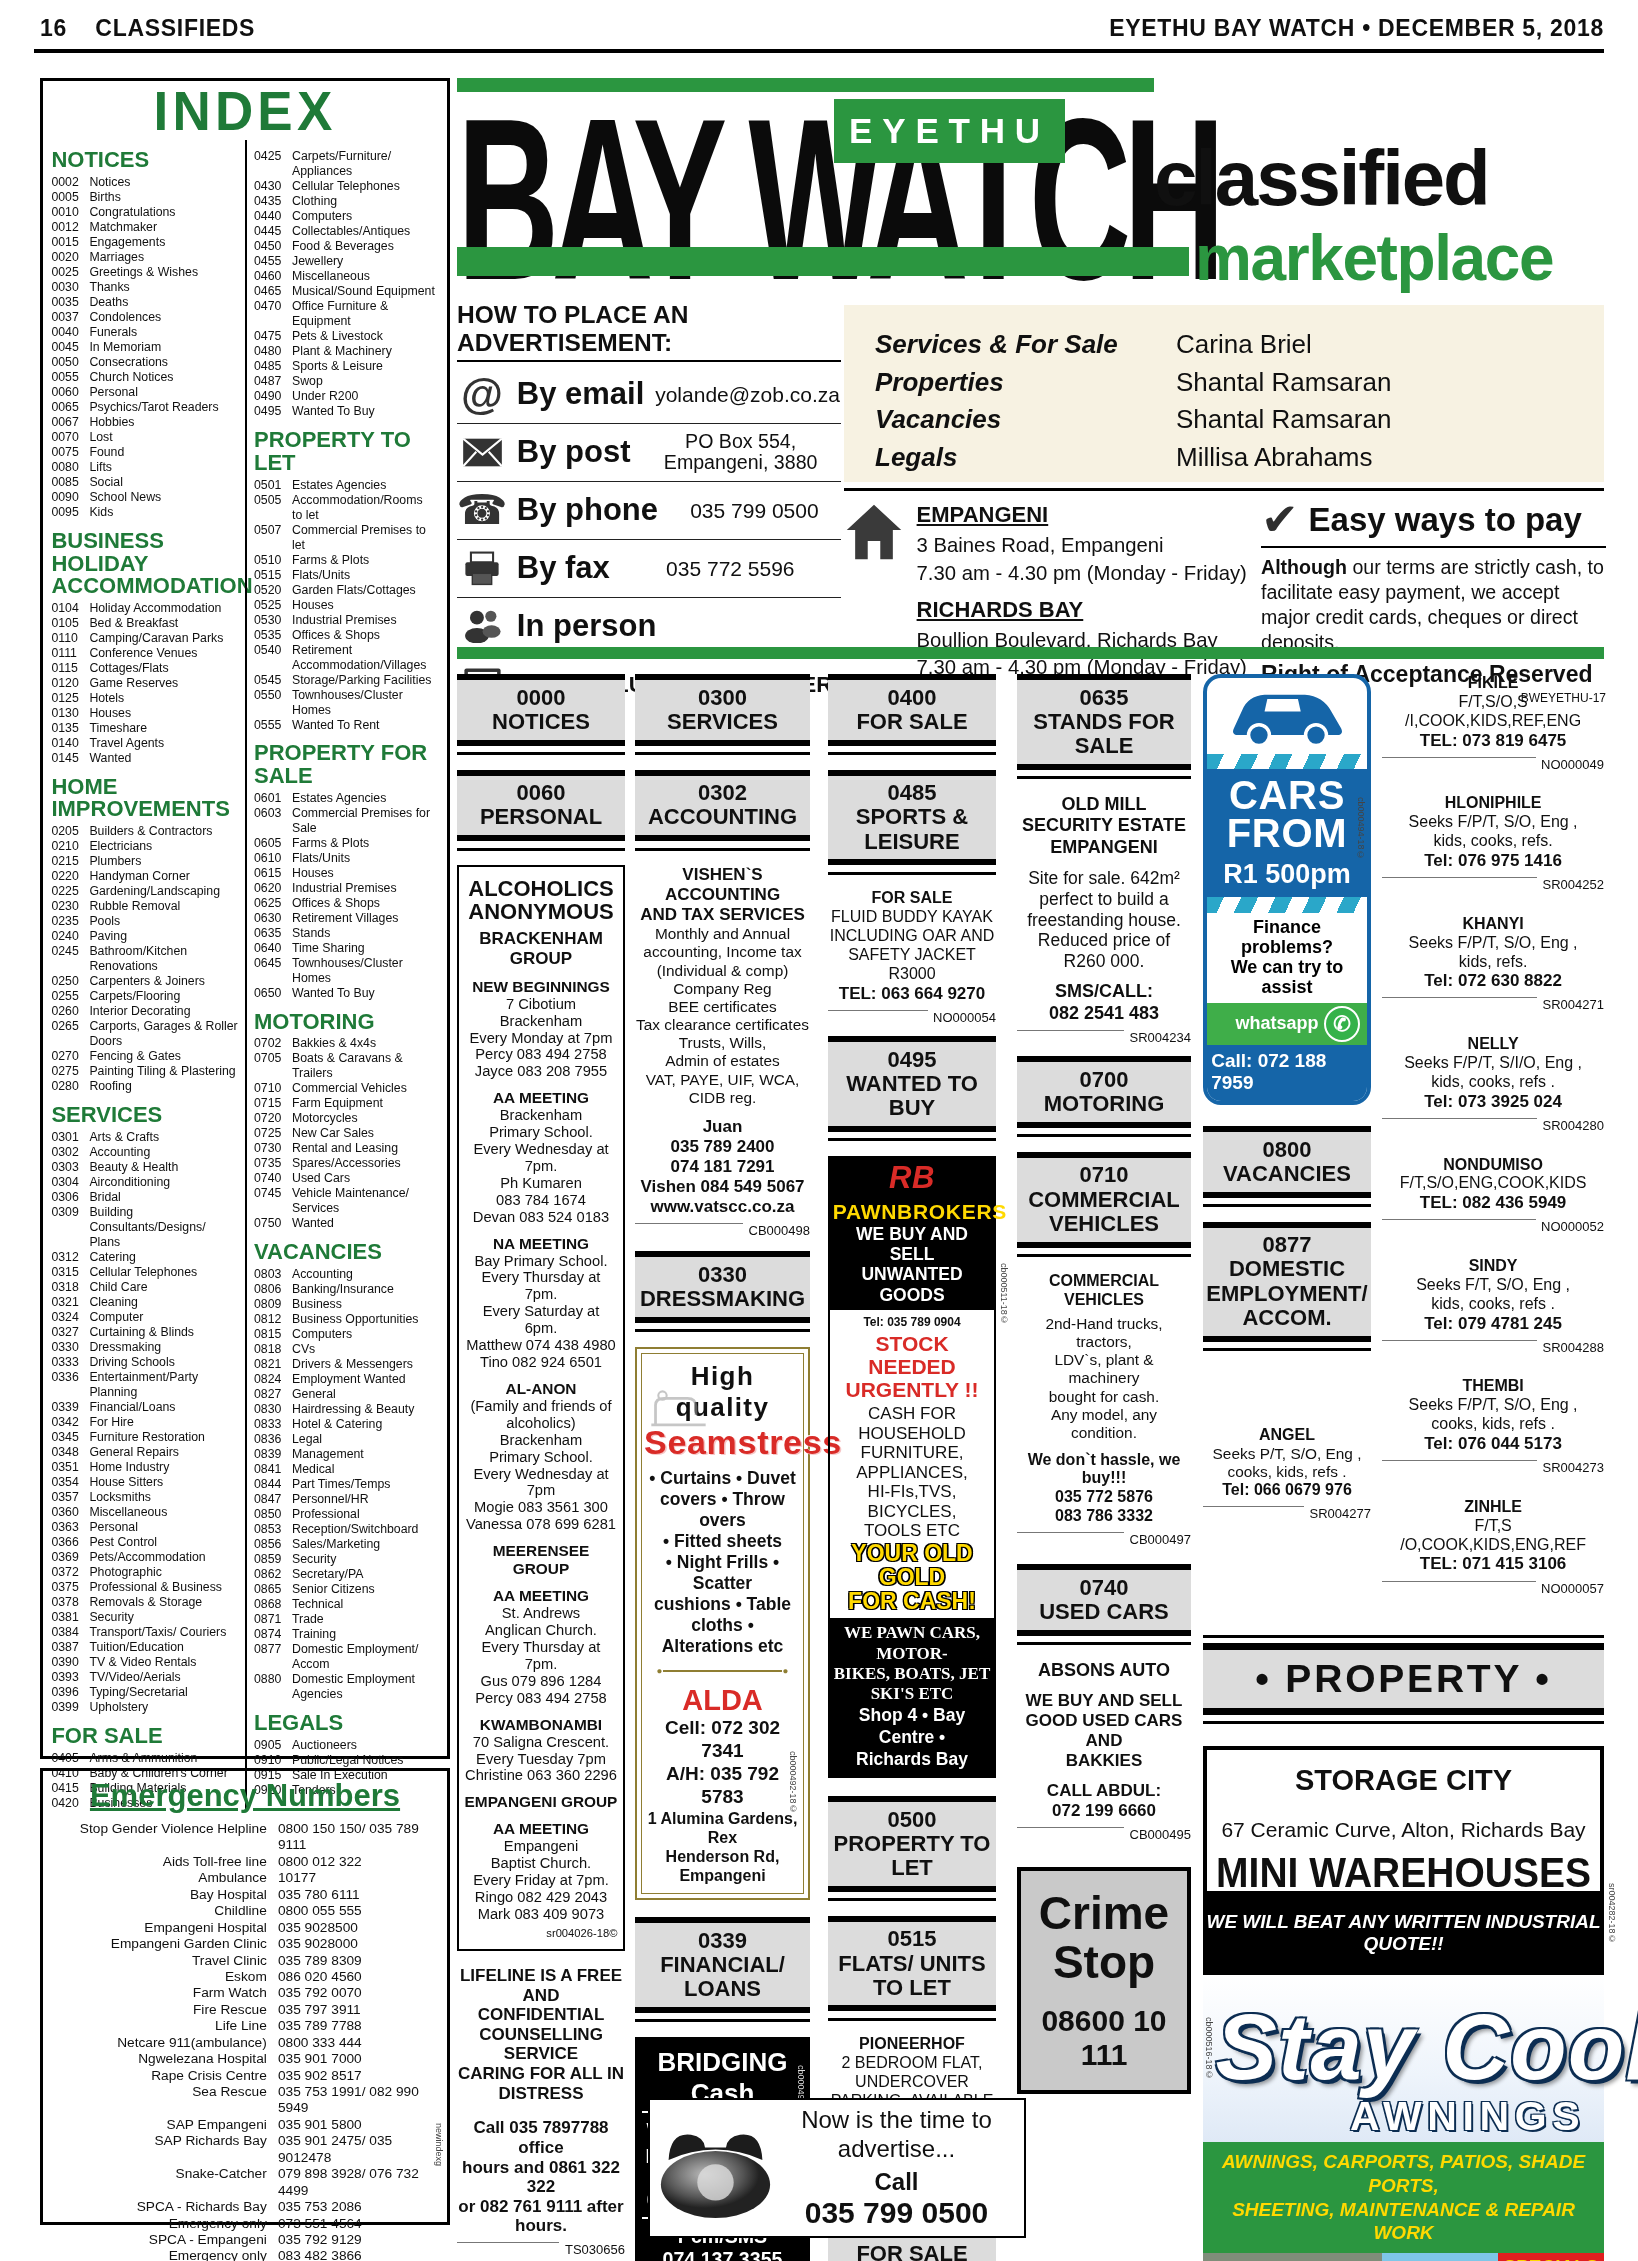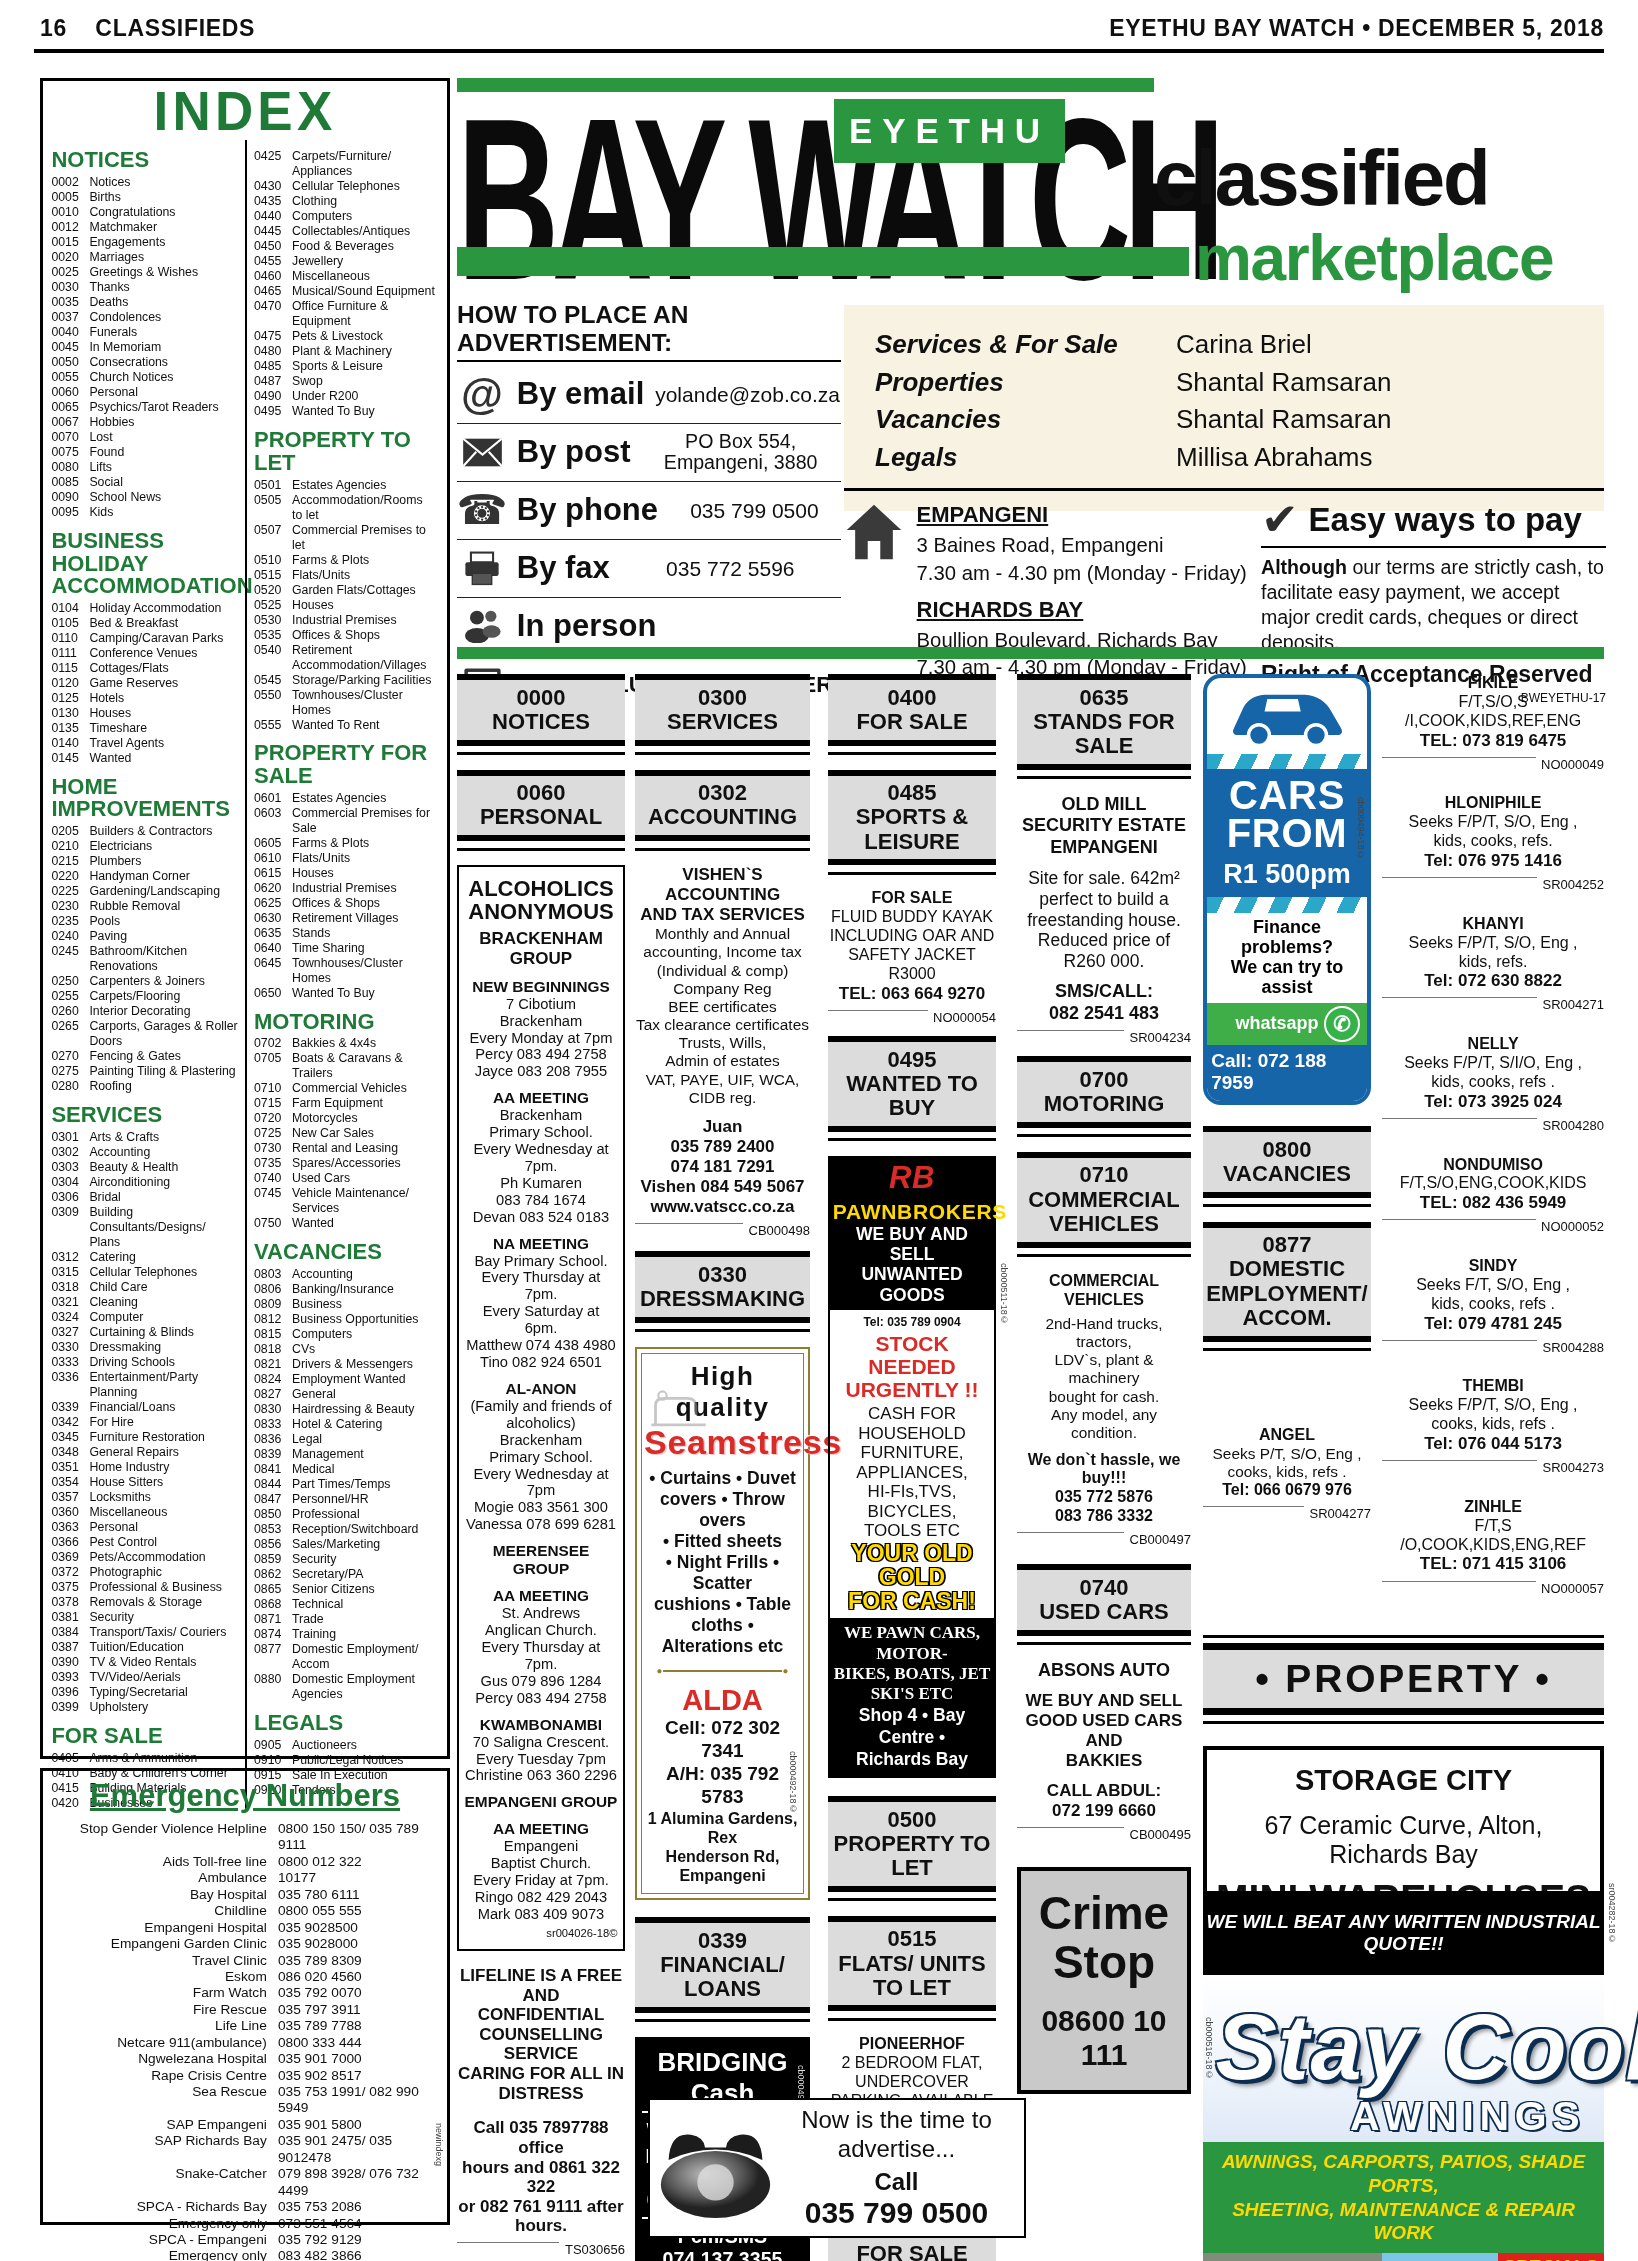--- a/index.html
+++ b/index.html
@@ -112,21 +112,21 @@
   .wa-circ{width:36px;height:36px;border-radius:50%;background:#35b24a;border:2.8px solid #fff;color:#fff;
         display:flex;align-items:center;justify-content:center;font-size:21px}
   
   .catbar{background:var(--gray);border-top:7px solid #000;border-bottom:7px solid #000;position:relative;
         text-align:center;font-size:39px;font-weight:bold;letter-spacing:2.8px;padding:7px 0}
   .catbar::before{content:"";position:absolute;left:0;right:0;top:-15.4px;border-top:3.5px solid #000}
   .catbar::after{content:"";position:absolute;left:0;right:0;bottom:-15.4px;border-top:3.5px solid #000}
   
   .storage{border:4.2px solid #000;padding:14px 7px;text-align:center;position:relative}
   .storage .t{font-size:29px;font-weight:900}
-  .storage .a{font-size:25px;margin-top:14px}
+  .storage .a{font-size:21px;margin-top:21px}
   .storage .big{font-size:39px;font-weight:900;line-height:1.02;margin-top:12.6px;transform:scaleY(1.08)}
   .storage .ln{font-size:22px;margin-top:9.8px}
   
   .awn .beat{background:#000;color:#fff;font-size:19px;font-weight:900;font-style:italic;text-align:center;padding:20px 0}
   .awn .main{position:relative;height:167px;background:linear-gradient(180deg,#ffffff 0%,#eef4fb 60%,#dfe9f6 100%)}
   .staycool{font-size:92px;font-weight:900;font-style:italic;color:#fff;letter-spacing:1.4px;white-space:nowrap;
         text-shadow:3.5px 3.5px 0 #0c2d52,-2.1px -2.1px 0 #0c2d52,2.1px -2.1px 0 #0c2d52,-2.1px 2.1px 0 #0c2d52,5.6px 6.3px 4.2px #00000066}
   .awnword{font-size:41px;font-weight:900;color:#fff;letter-spacing:5.6px;
         text-shadow:2.1px 2.1px 0 #0c2d52,-1.4px -1.4px 0 #0c2d52,1.4px -1.4px 0 #0c2d52,-1.4px 1.4px 0 #0c2d52}
   .awn .grnbar{background:var(--grn);color:var(--yel);text-align:center;font-weight:900;font-size:19px;
@@ -1276,21 +1276,21 @@
           <rect x="2" y="2" width="52" height="36" rx="3" fill="#333"></rect>
           <rect x="7" y="7" width="42" height="26" fill="#fff"></rect>
           <rect x="22" y="38" width="12" height="6" fill="#333"></rect>
           <rect x="14" y="44" width="28" height="5" fill="#333"></rect>
         </svg>
     </span>
     <span class="hlabel" style="font-size:22.4px">WWW.ZULULANDOBSERVER.CO.ZA</span>
   </div>
 </div>
 
-<div class="abs cream" style="left:844px;top:305px;width:760px;height:206px">
+<div class="abs cream" style="left:844px;top:305px;width:760px;height:177px">
 
     <div class="crow">
       <span class="cl">Services &amp; For Sale</span>
       <span class="cn">Carina Briel</span>
     </div>
 
     <div class="crow">
       <span class="cl">Properties</span>
       <span class="cn">Shantal Ramsaran</span>
     </div>

